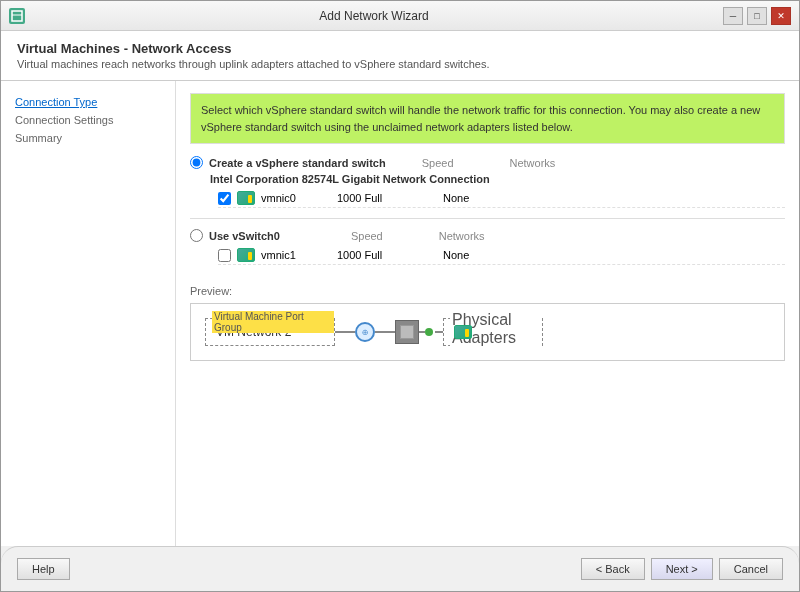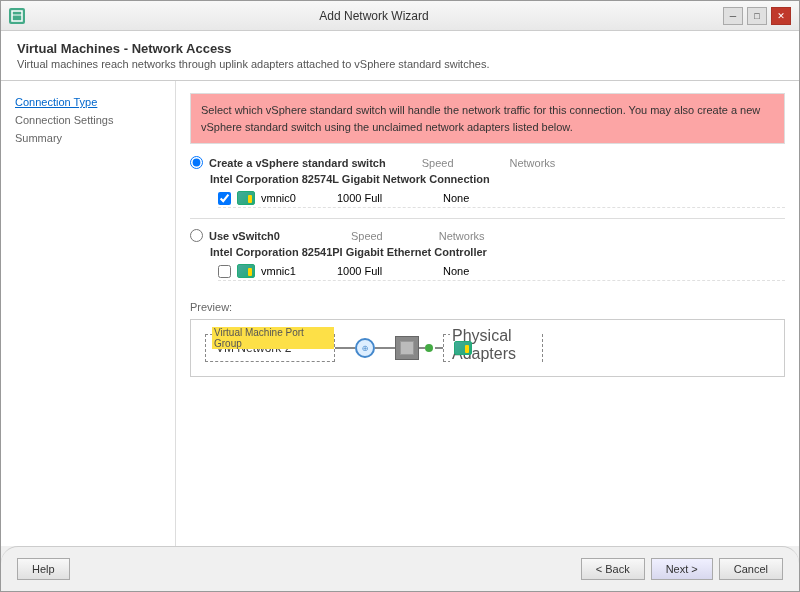--- a/index.html
+++ b/index.html
@@ -122,21 +122,21 @@
       flex: 1;
       padding: 12px 14px;
       overflow-y: auto;
       background: white;
     }
     .description-text {
       font-size: 11px;
       color: #333;
       line-height: 1.5;
       margin-bottom: 12px;
-      background: #fca5a5;
+      background: #bef264;
       border: 1px solid #ddd;
       padding: 8px 10px;
     }
     .option-section {
       margin-bottom: 4px;
     }
     .option-header {
       display: flex;
       align-items: center;
       gap: 6px;
@@ -360,21 +360,20 @@
 
       <hr class="section-divider">
 
       <div class="option-section">
         <div class="option-header">
           <input type="radio" name="switch-option" class="radio-input" style="">
           <span class="option-label">Use vSwitch0</span>
           <span style="margin-left:65px; color:#888; font-size:11px;">Speed</span>
           <span style="margin-left:50px; color:#888; font-size:11px;">Networks</span>
         </div>
-        <div class="option-subheader">Intel Corporation 82541PI Gigabit Ethernet Controller</div>
         <div class="adapter-row">
           <input type="checkbox" class="checkbox-input" style="">
           <span class="nic-icon"></span>
           <span class="col-name">vmnic1</span>
           <span class="col-speed">1000 Full</span>
           <span class="col-networks">None</span>
         </div>
       </div>
 
       <div style="margin-top: 20px;">

